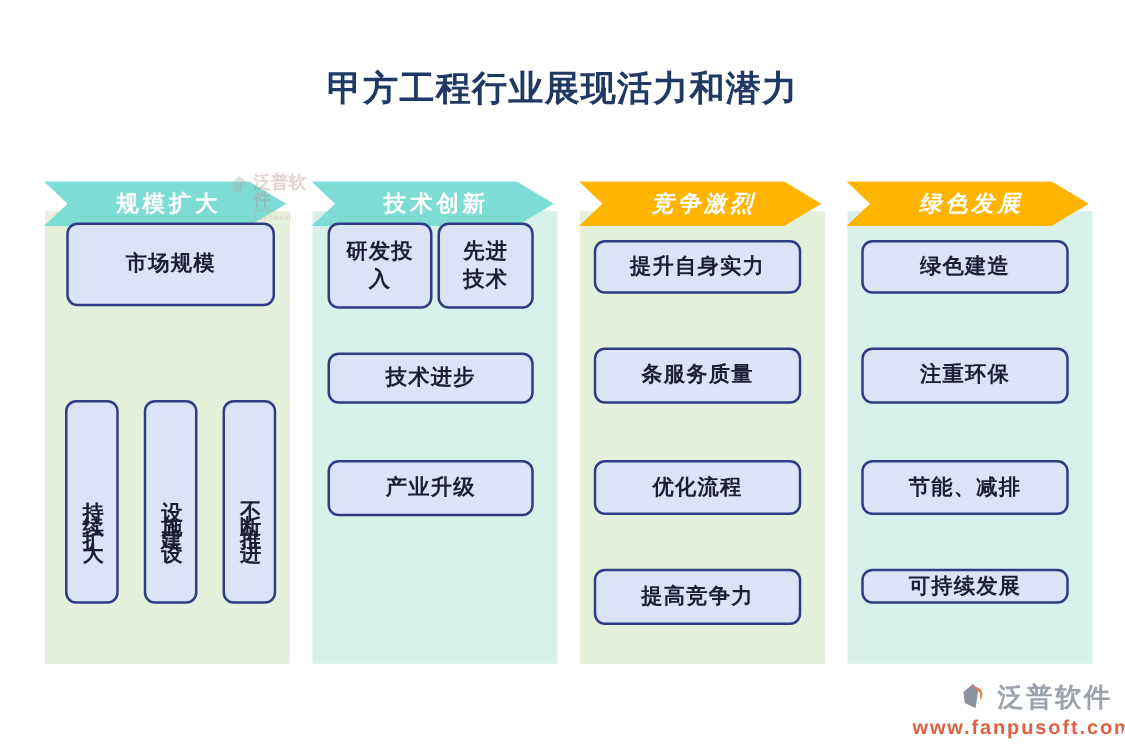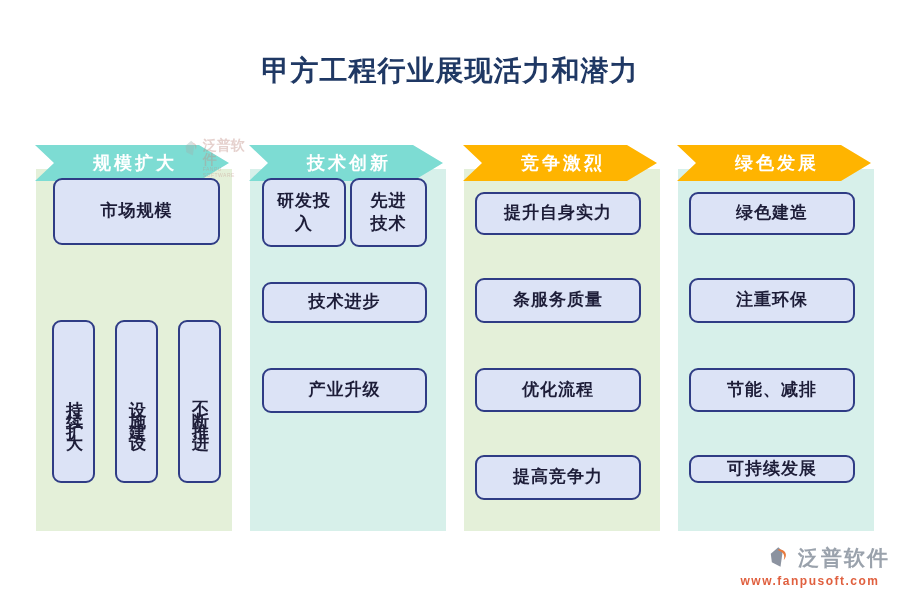--- a/index.html
+++ b/index.html
@@ -18,21 +18,21 @@
   .bg-cyan{background:#d7f0ea;}
   
   .banner{
     position:absolute;top:121px;height:36px;width:194px;
     display:flex;align-items:center;justify-content:center;
     color:#ffffff;font-size:18px;font-weight:bold;letter-spacing:3px;
     clip-path:polygon(0 0, calc(100% - 30px) 0, 100% 50%, calc(100% - 30px) 100%, 0 100%, 19px 50%);
     padding-left:6px;box-sizing:border-box;margin-top:24px;
   }
   .banner-teal{background:#7ddcd3;}
-  .banner-orange{background:#ffb400;}
+  .banner-orange{background:#ffb400;font-style:italic;}
   
   .box{
     position:absolute;background:#dce3f6;border:2px solid #2f3c85;border-radius:9px;
     display:flex;align-items:center;justify-content:center;box-sizing:border-box;
     font-size:17px;font-weight:bold;color:#1d1d38;letter-spacing:1px;
     text-align:center;line-height:1.35;
   }
   .box-wrap{padding:4px 10px;}
   .box-vert{
     writing-mode:vertical-rl;text-orientation:upright;letter-spacing:11px;
@@ -43,21 +43,21 @@
     position:absolute;left:183px;top:138px;width:70px;height:34px;opacity:.40;
     display:flex;align-items:flex-start;
   }
   .wm-text{font-size:14px;font-weight:bold;color:#c08d85;line-height:1;}
   .wm-sub{font-size:5px;color:#c08d85;letter-spacing:.5px;}
   
   .footer{position:absolute;right:10px;bottom:8px;width:160px;height:48px;}
   .f-row{display:flex;align-items:center;justify-content:flex-end;}
   .f-brand{font-size:21px;font-weight:bold;color:#9aa2ac;letter-spacing:2px;margin-left:4px;}
   .f-url{
-    text-align:center;font-size:12px;color:#e0603f;letter-spacing:1.5px;margin-top:2px;
+    text-align:center;font-size:16px;color:#e0603f;letter-spacing:1.5px;margin-top:2px;
     font-weight:bold;
   }
 </style>
 </head>
 <body>
 
 <div class="stage">
 
   <div class="title">甲方工程行业展现活力和潜力</div>
 

